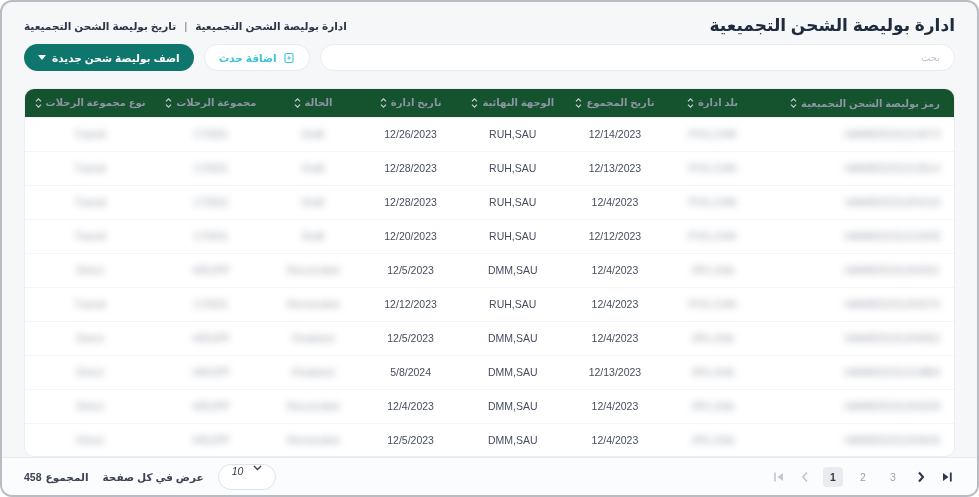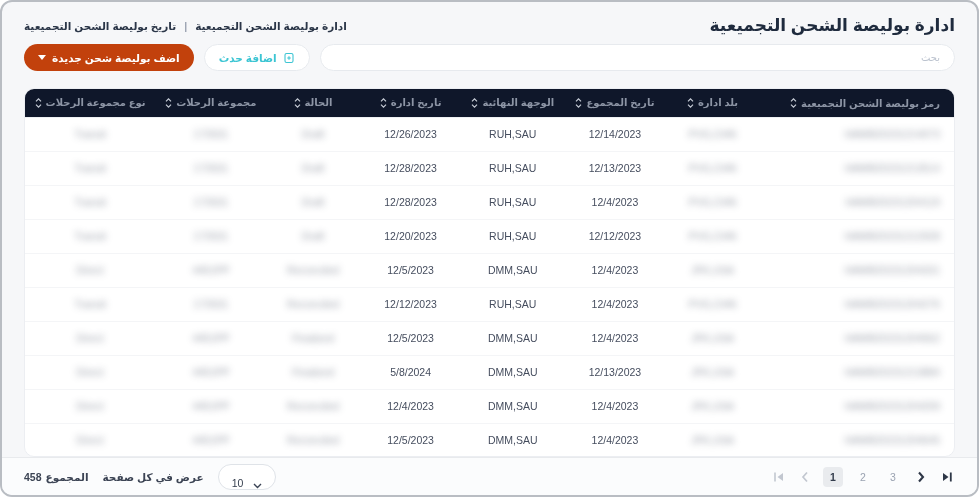--- a/index.html
+++ b/index.html
@@ -26,29 +26,29 @@
   .search-input {
     flex: 1 1 auto; height: 27px; border: 1px solid #e7eaee; border-radius: 14px;
     background: #ffffff; padding: 0 14px; font-size: 10px; color: #3c4454;
     font-family: inherit; outline: none;
   }
   .search-input::placeholder { color: #bcc3cf; }
   .btn { height: 27px; display: inline-flex; align-items: center; gap: 6px;
     border-radius: 14px; font-size: 10.5px; font-weight: 600; cursor: pointer;
     padding: 0 14px; white-space: nowrap; border: none; font-family: inherit; }
   .btn-outline { background: #ffffff; border: 1px solid #e7eaee; color: #3cc5d3; text-align: center; }
-  .btn-solid { background: #c2410c; color: #ffffff; }
+  .btn-solid { background: #0f766e; color: #ffffff; }
   
   .card {
     margin: 17px 22px 0 22px; background: #ffffff;
     border: 1px solid #eceef2; border-radius: 10px; overflow: hidden;
   }
   table { width: 100%; border-collapse: collapse; table-layout: fixed; }
   thead th {
-    background: #0f172a; height: 28px; font-size: 10px; font-weight: 600;
+    background: #14532d; height: 28px; font-size: 10px; font-weight: 600;
     color: #8d95a5; border-bottom: 1px solid #eef0f3;
   }
   .th-inner { display: flex; align-items: center; justify-content: center; gap: 4px; }
   th.col-code .th-inner { justify-content: flex-start; padding-right: 14px; align-items: flex-end; }
   tbody td { height: 34px; font-size: 10.5px; color: #454d5e; text-align: center; }
   tbody tr + tr td { border-top: 1px solid #f4f5f7; }
   td.col-code { text-align: right; padding-right: 14px; }
   .blur { filter: blur(3.5px); opacity: .6; color: #5a6273; }
   
   col.c-code { width: 21%; } col.c-origin { width: 10%; }
@@ -60,23 +60,23 @@
     margin-top: auto; height: 38px; background: #fbfcfd; border-top: 1px solid #e8eaed;
     display: flex; align-items: center; justify-content: space-between; padding: 0 22px;
   }
   .pagination { display: flex; align-items: center; gap: 12px; direction: ltr; }
   .page-btn { background: none; border: none; cursor: pointer; display: inline-flex;
     align-items: center; justify-content: center; padding: 2px; font-family: inherit; }
   .page-num { min-width: 20px; height: 20px; border-radius: 4px; font-size: 10.5px;
     color: #9aa2b1; background: transparent; }
   .page-num.active { background: #e9ebee; color: #333c4c; font-weight: 600; }
   .size-group { display: flex; align-items: center; gap: 14px; }
-  .size-pill { display: inline-flex; align-items: flex-end; gap: 10px; background: #ffffff;
+  .size-pill { display: inline-flex; align-items: flex-start; gap: 10px; background: #ffffff;
     border: 1px solid #dfe3e8; border-radius: 14px; height: 26px; padding: 0 13px;
-    font-size: 10.5px; color: #333c4c; cursor: pointer; font-family: inherit; }
+    font-size: 10.5px; color: #333c4c; cursor: pointer; font-family: inherit; font-style: italic; }
   .size-label, .total { font-size: 10.5px; color: #3c4454; font-weight: 600; }
   .total { display: flex; gap: 4px; }
 </style>
 </head>
 <body>
 
 <div class="window">
 
   <div class="titlebar">
     <div class="page-title">ادارة بوليصة الشحن التجميعية</div>

